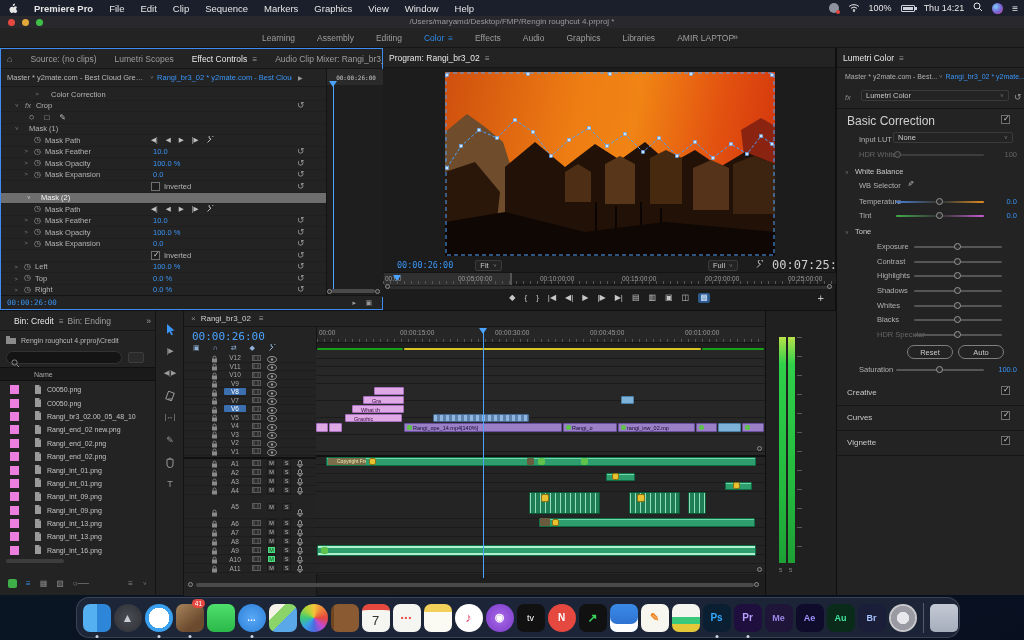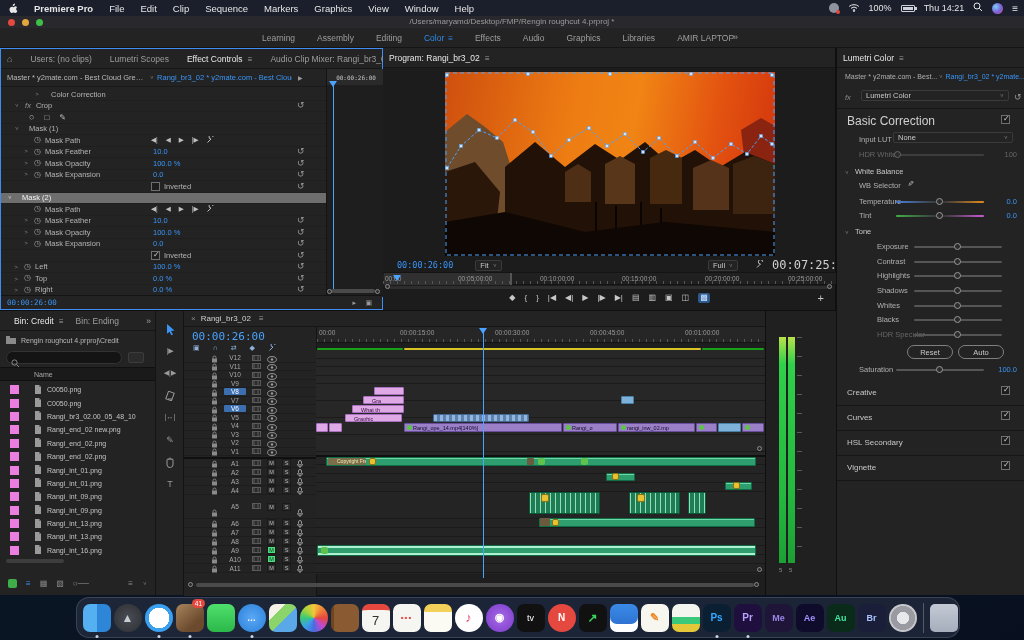--- a/index.html
+++ b/index.html
@@ -284,21 +284,21 @@
           <span>AMIR LAPTOP</span>
         </span>
 
     </span>
     <span class="ws-ovf">»</span>
   </div>
 
   <div class="panel ec ab">
     <div class="ptabs">
       <span style="font-size:9px;color:#9e9e9e;">⌂</span>
-      <span class="ptab">Users: (no clips)</span>
+      <span class="ptab">Source: (no clips)</span>
       <span class="ptab">Lumetri Scopes</span>
       <span class="ptab active"><span>Effect Controls</span><span class="pmenu"> ≡</span></span>
       <span class="ptab">Audio Clip Mixer: Rangi_br3_02</span>
     </div>
     <div class="ec-head">
       <span style="margin-left:6px;max-width:140px;overflow:hidden;text-overflow:ellipsis;">Master * y2mate.com - Best Cloud Green Screen…</span>
       <span class="chev-d" style="margin:0 3px;">&gt;</span>
       <span class="blue" style="max-width:135px;overflow:hidden;">Rangi_br3_02 * y2mate.com - Best Cloud Gr...</span>
       <span style="margin-left:6px;color:#9a9a9a;font-size:6px;">▶</span>
     </div>
@@ -357,21 +357,21 @@
         <span>Mask Expansion</span>
         <span class="val blue">0.0</span>
         <span class="rst">↺</span>
       </div>
       <div class="ecrow">
         <span class="cb" style="position:absolute;left:150px;"></span>
         <span style="position:absolute;left:163px;">Inverted</span>
         <span class="rst">↺</span>
       </div>
 
-      <div class="ecrow sel" style="padding-left:7px;">
+      <div class="ecrow sel" style="padding-left:26px;">
         <span class="chev-d" style="color:#ddd;">&gt;</span>
         <span style="margin-left:10px;">Mask (2)</span>
       </div>
       <div class="ecrow" style="padding-left:33px;">
         <span class="sw">◷</span>
         <span>Mask Path</span>
         <span class="pathbtns">
           <span>◀|</span>
           <span>◀</span>
           <span>▶</span>
@@ -678,35 +678,31 @@
           <span class="slab">Creative</span>
           <span class="cb on"></span>
         </div>
 
         <div class="lsec">
           <span class="slab">Curves</span>
           <span class="cb on"></span>
         </div>
 
 
-        <div class="lsec">
-          <span class="slab">HSL Secondary</span>
-          <span class="cb on"></span>
-        </div>
 
         <div class="lsec">
           <span class="slab">Vignette</span>
           <span class="cb on"></span>
         </div>
 
     </div>
   </div>
 
   <div class="panel bin ab">
-    <div class="ptabs" style="gap:12px;">
+    <div class="ptabs" style="gap:4px;">
       <span class="ptab active" style="margin-left:8px;"><span>Bin: Credit</span><span class="pmenu"> ≡</span></span>
       <span class="ptab">Bin: Ending</span>
       <span style="position:absolute;right:4px;color:#9e9e9e;">»</span>
     </div>
     <div class="ab" style="left:0;top:22px;width:155px;height:14px;font-size:7px;color:#b8b8b8;display:flex;align-items:center;">
       <span style="margin:0 5px 0 6px;"><svg width="10" height="8">
             <rect x="0" y="2" width="10" height="6" fill="#8a8a8a"></rect>
             <rect x="0" y="0" width="4" height="3" fill="#8a8a8a"></rect>
           </svg></span>
       <span>Rengin roughcut 4.prproj\Credit</span>

